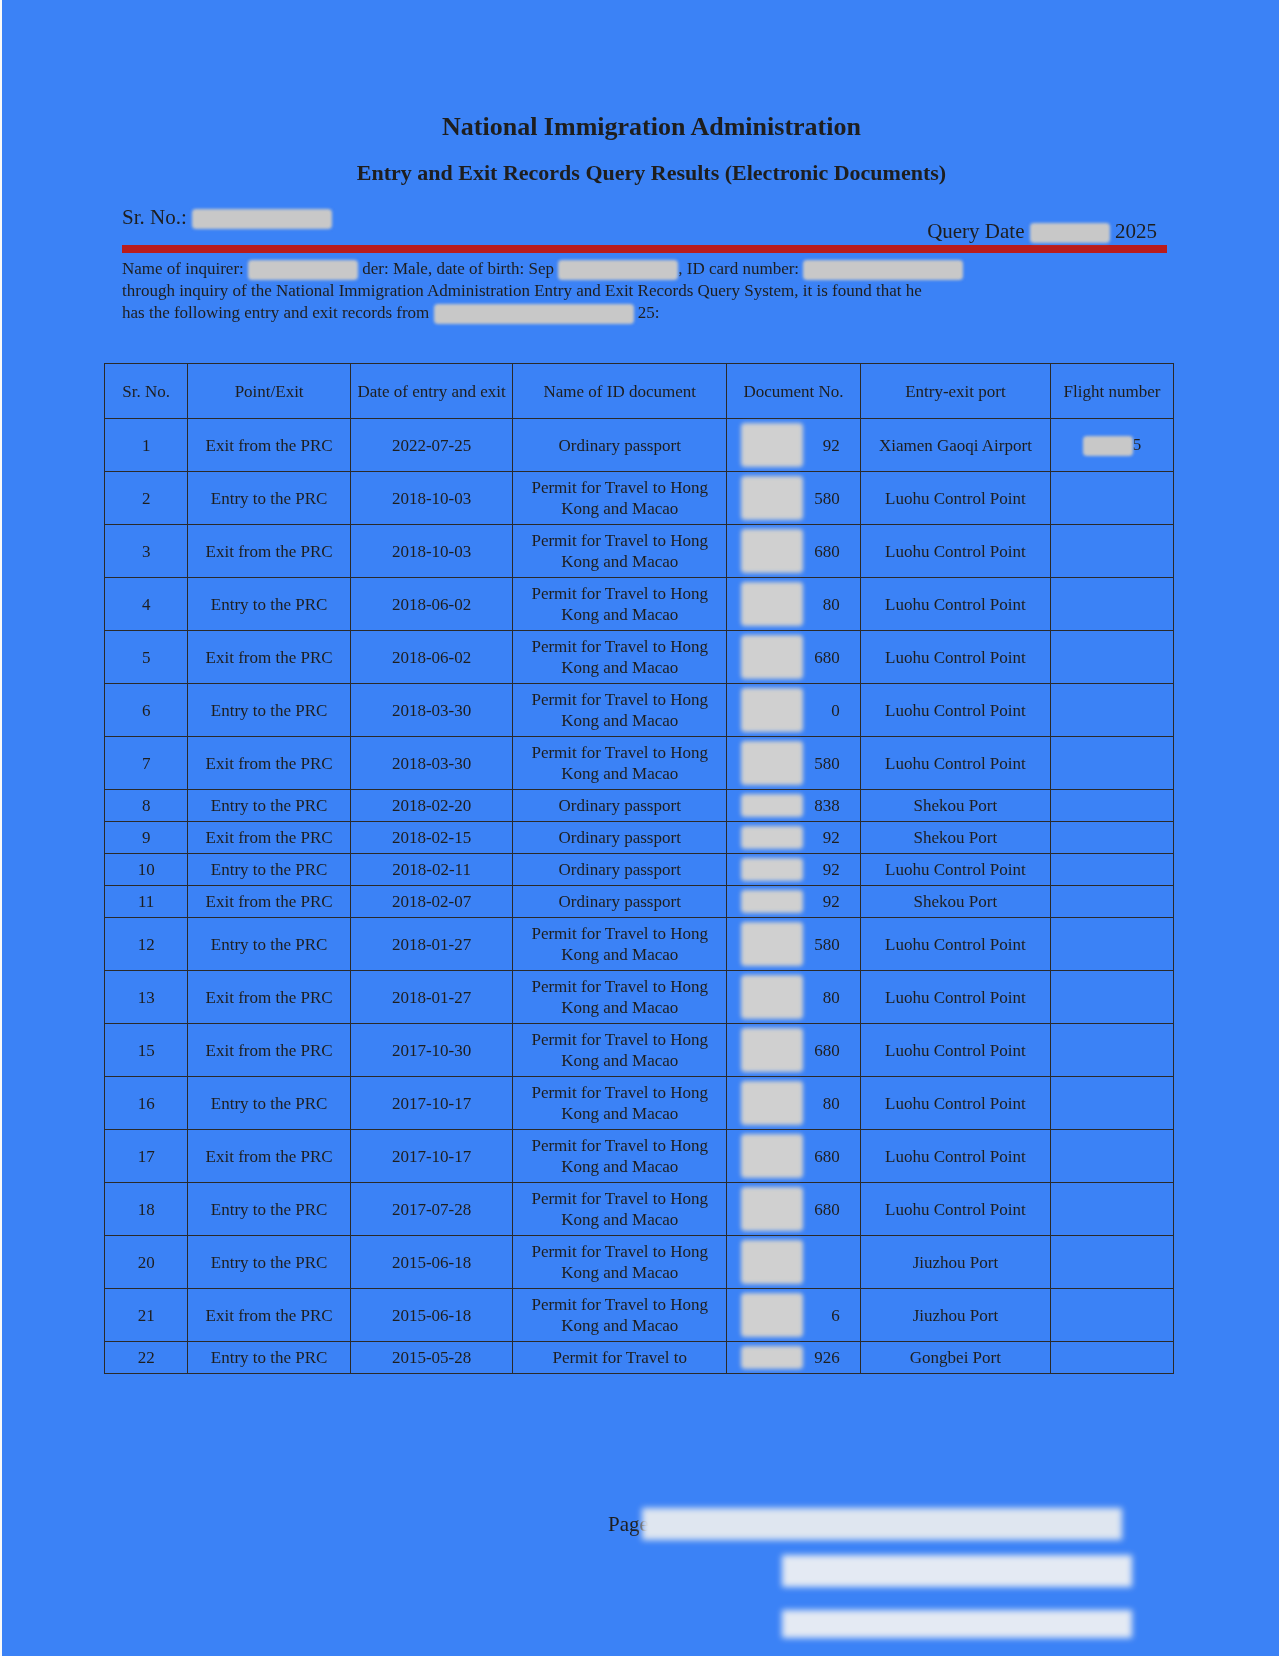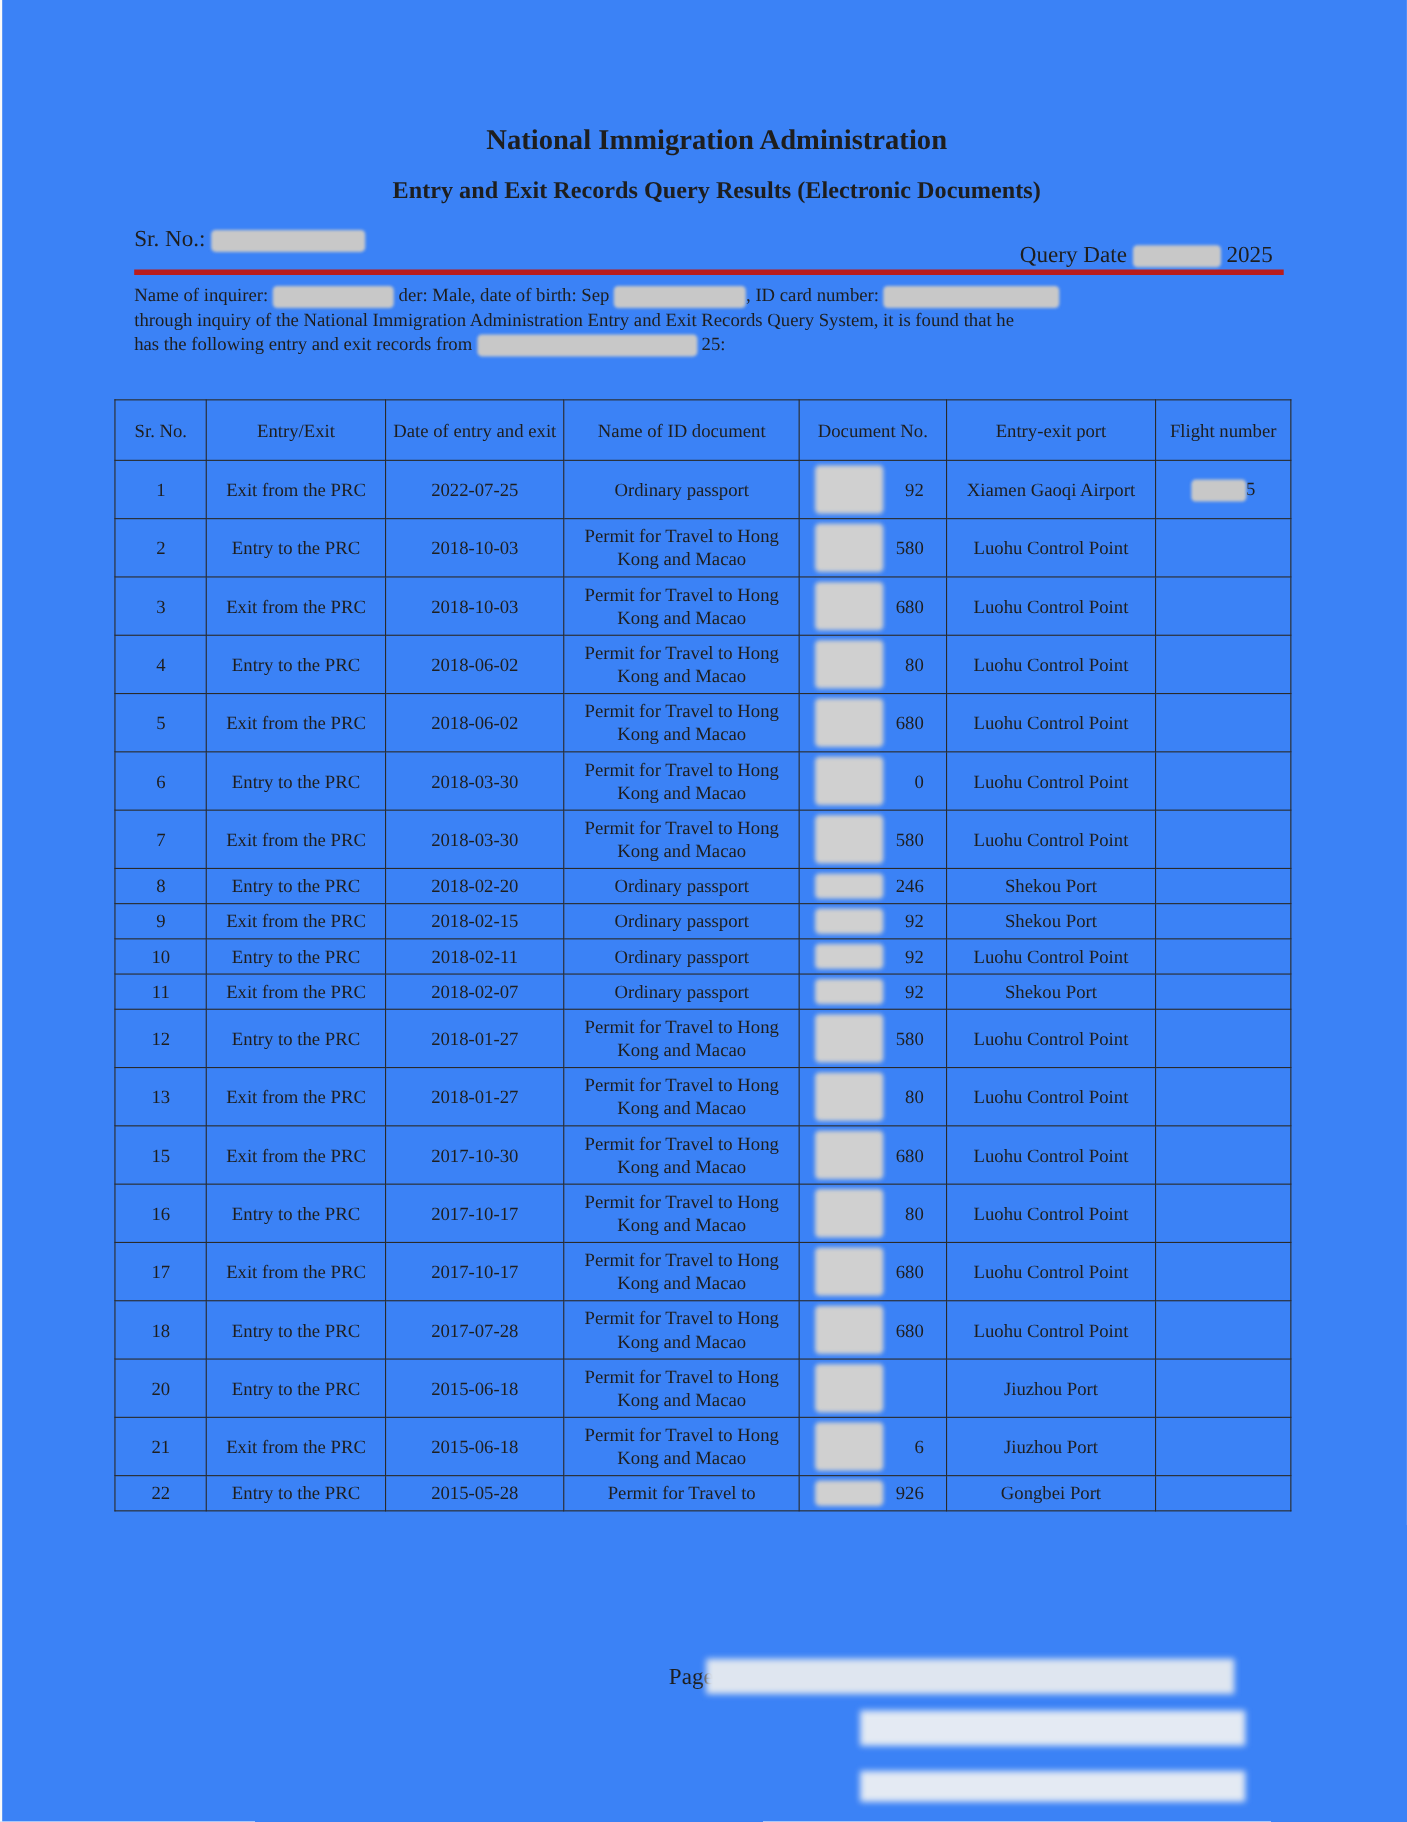--- a/index.html
+++ b/index.html
@@ -4,21 +4,21 @@
 <style>
   html, body { margin: 0; padding: 0; background: #fafafa; }
   body {
     width: 1279px; height: 1656px; position: relative; overflow: hidden;
     font-family: "Liberation Serif", "DejaVu Serif", serif; color: #1e1e1e;
   }
   .page { position: absolute; left: 2px; top: 0; width: 1279px; height: 1656px; background: #3b82f6; }
   .title { position: absolute; left: 0; width: 100%; text-align: center; font-weight: bold; }
   .t1 { top: 112px; font-size: 26px; padding-left: 10px; }
   .t2 { top: 160px; font-size: 22px; padding-left: 10px; }
-  .meta-row { position: absolute; left: 120px; width: 1045px; top: 205px; height: 40px; border-bottom: 5px solid #b91c1c; font-size: 21px; }
+  .meta-row { position: absolute; left: 120px; width: 1045px; top: 205px; height: 40px; border-bottom: 8px solid #b91c1c; font-size: 21px; }
   .meta-row .sr { position: absolute; left: 0; top: 0; }
   .meta-row .qd { position: absolute; right: 10px; top: 14px; }
   .redact { display: inline-block; height: 20px; background: #c8c8c8; border-radius: 4px; vertical-align: middle; filter: blur(1.5px); }
   .intro { position: absolute; left: 120px; top: 258px; width: 1050px; font-size: 17px; line-height: 22px; }
   table.records { position: absolute; left: 102px; top: 363px; width: 1070px; border-collapse: collapse; font-size: 17px; table-layout: fixed; }
   table.records th, table.records td { border: 1.5px solid #2a2a2a; text-align: center; vertical-align: middle; padding: 2px 4px; font-weight: normal; line-height: 21px; }
   table.records th { height: 50px; }
   tr.tall td { height: 48px; }
   tr.short td { height: 27px; }
   td.docno { position: relative; }
@@ -70,21 +70,21 @@
         <col style="width:152px">
         <col style="width:152px">
         <col style="width:200px">
         <col style="width:125px">
         <col style="width:178px">
         <col style="width:115px">
     </colgroup>
     <thead>
       <tr id="hdr">
           <th>Sr. No.</th>
-          <th>Entry/Exit</th>
+          <th>Point/Exit</th>
           <th>Date of entry and exit</th>
           <th>Name of ID document</th>
           <th>Document No.</th>
           <th>Entry-exit port</th>
           <th>Flight number</th>
         </tr>
     </thead>
     <tbody id="tbody">
         <tr class="tall">
           <td>1</td>
@@ -170,21 +170,21 @@
           <td>Luohu Control Point</td>
           <td></td>
         </tr>
         <tr class="short">
           <td>8</td>
           <td>Entry to the PRC</td>
           <td>2018-02-20</td>
           <td>Ordinary passport</td>
           <td class="docno">
             <span class="blurbox"></span>
-            <span class="tail">246</span>
+            <span class="tail">838</span>
           </td>
           <td>Shekou Port</td>
           <td></td>
         </tr>
         <tr class="short">
           <td>9</td>
           <td>Exit from the PRC</td>
           <td>2018-02-15</td>
           <td>Ordinary passport</td>
           <td class="docno">

